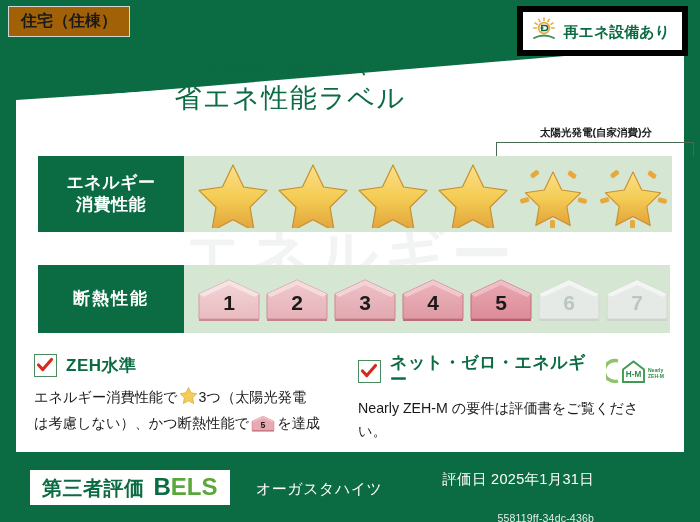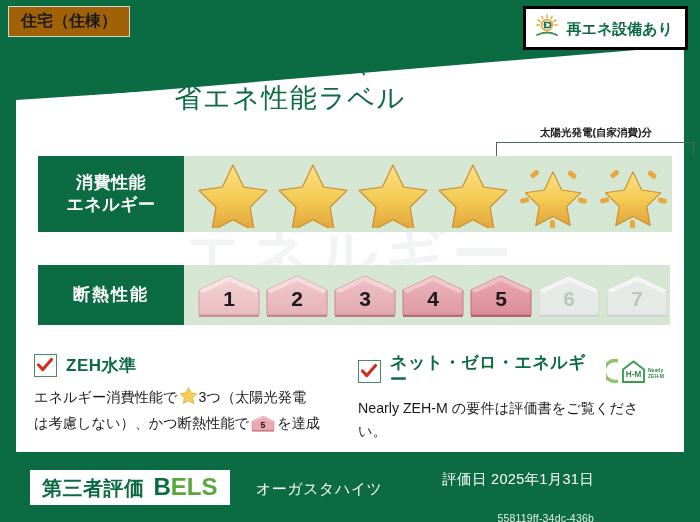--- a/index.html
+++ b/index.html
@@ -32,21 +32,21 @@
     background:#a16207;border:1px solid #cfd8d4;
     padding:6px 12px 7px 12px;
     font-size:16px;font-weight:bold;color:#1a1a1a;
     letter-spacing:0px;line-height:1;
     z-index:6;
   }
 
   
   .badge-renew{
     position:absolute;right:12px;top:6px;
-    background:#ffffff;border:3px solid #000000;
+    background:#ffffff;border:6px solid #000000;
     padding:5px 12px 5px 8px;
     display:flex;align-items:center;gap:7px;
     z-index:6;
   }
   .badge-renew .txt{
     font-size:15px;font-weight:bold;color:#0b6b42;line-height:1;
   }
 
   
   .title-wrap{
@@ -67,21 +67,21 @@
     font-size:60px;font-weight:bold;color:rgba(180,190,185,.17);
     letter-spacing:6px;z-index:2;pointer-events:none;
   }
 
   
   .row{
     position:absolute;left:38px;width:624px;height:76px;
     display:flex;z-index:4;
   }
   .row.energy{top:156px;}
-  .row.insul{top:265px;height:60px;}
+  .row.insul{top:265px;height:68px;}
 
   .row-label{
     width:146px;background:#0b6b42;color:#ffffff;
     display:flex;flex-direction:column;align-items:center;justify-content:center;
     font-size:17px;font-weight:bold;line-height:1.32;letter-spacing:.5px;
     flex:0 0 146px;
   }
   .row.insul .row-label{font-size:17px;letter-spacing:2px;}
   .row-body{
     flex:1;background:#d5e6d2;position:relative;
@@ -203,22 +203,22 @@
     <span class="txt">再エネ設備あり</span>
   </div>
 
   <div class="title-wrap">
     <div class="title-sub">建築物省エネ法に基づく</div>
     <div class="title-main">省エネ性能ラベル</div>
   </div>
 
   <div class="row energy">
     <div class="row-label">
+      <span>エネルギー</span>
       <span>消費性能</span>
-      <span>エネルギー</span>
     </div>
     <div class="row-body">
 
       <div class="solar-note">太陽光発電(自家消費)分</div>
       <div class="solar-bracket"></div>
 
       <div class="stars">
 
         <div class="star-cell">
           <svg width="78" height="68" viewBox="0 0 78 68">

